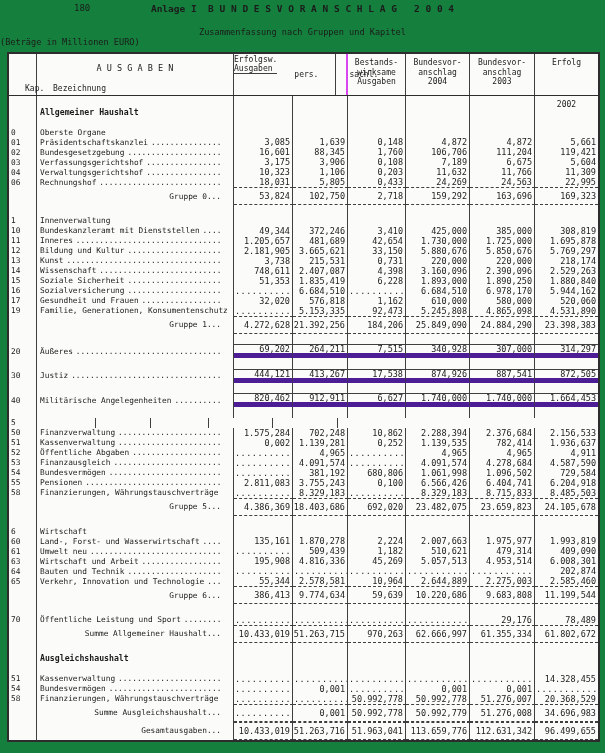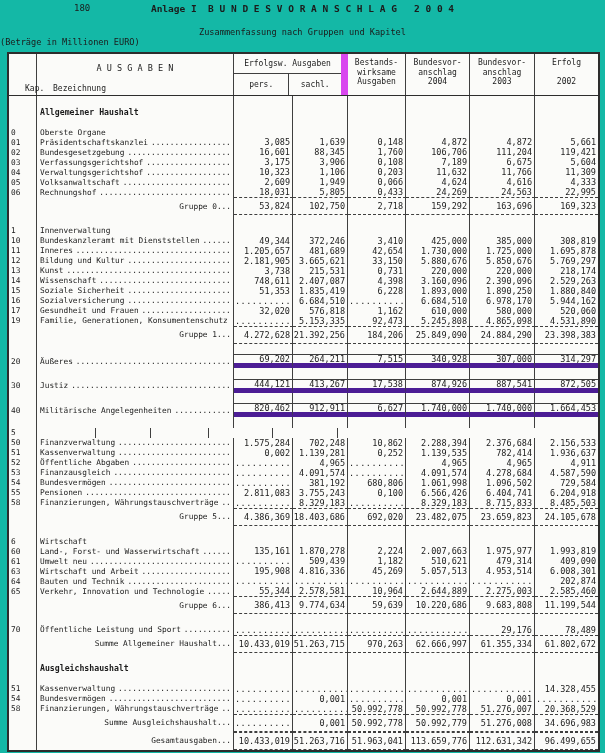--- a/index.html
+++ b/index.html
@@ -1,56 +1,56 @@
 <!DOCTYPE html>
 <html><head>
 <meta charset="utf-8">
 <style>
   html,body{margin:0;padding:0;background:#e9e9e6;}
   .page{
-    position:relative;width:605px;height:753px;background:#14b8a6;
+    position:relative;width:605px;height:753px;background:#15803d;
     font-family:"DejaVu Sans Mono","Liberation Mono",monospace;color:#1b1b1b;
     overflow:hidden;
   }
   
   .page-number{position:absolute;top:3px;left:74px;font-size:9px;}
   .doc-title{position:absolute;top:3px;left:0;right:0;text-align:center;
     font-size:9.5px;font-weight:bold;white-space:pre;}
   .subtitle{position:absolute;top:27px;left:0;right:0;text-align:center;font-size:8.6px;}
   .subtitle2{position:absolute;top:37px;left:0;right:0;text-align:left;font-size:8.6px;}
   
   .btable{position:absolute;left:7px;top:52px;width:589px;border:2px solid #2d2d2d;background:#fbfbf9;}
   
   .w-kap{width:28px;}.w-bez{width:197px;}
-  .w0{width:59px;}.w1{width:55px;}.w2{width:58px;}.w3{width:64px;}.w4{width:65px;}.w5{width:63px;}
+  .w0{width:59px;}.w1{width:55px;}.w2{width:58px;}.w3{width:64px;}.w4{width:65px;}.w5{width:63px;gap:23px;}
   
   .thead{display:flex;height:41px;border-bottom:1.5px solid #2d2d2d;}
   .hc{position:relative;box-sizing:border-box;border-right:1px solid #3f3f3f;}
   .hb{position:absolute;bottom:2px;left:16px;font-size:8px;}
   .h-ausgaben{position:absolute;top:9px;left:0;right:0;text-align:center;font-size:8.5px;white-space:pre;}
-  .hgroup{box-sizing:border-box;width:114px;border-right:7px solid #d946ef;display:flex;flex-direction:column;}
+  .hgroup{box-sizing:border-box;width:114px;border-right:2px solid #d946ef;display:flex;flex-direction:row;}
   .hg-top{height:19px;display:flex;align-items:center;justify-content:center;font-size:8px;border-bottom:1px solid #3f3f3f;}
   .hg-bottom{flex:1;display:flex;}
   .hsub{box-sizing:border-box;display:flex;align-items:center;justify-content:center;font-size:8px;text-align:center;}
   .hsub.first{border-right:1px solid #3f3f3f;}
   .hc3{box-sizing:border-box;border-right:1px solid #3f3f3f;display:flex;flex-direction:column;
        align-items:center;padding-top:4px;font-size:8px;line-height:9.5px;}
   .hc3.last,.hc.last{border-right:none;}
   .hc3 .gap{margin-top:9px;}
   
   .tbody{display:flex;flex-direction:column;}
   .r{display:flex;height:10px;flex:0 0 auto;}
   .r-blank{height:10.5px;}
   .r-box{height:14px;}
   .r-sum{height:18px;}
   .c{box-sizing:border-box;height:100%;border-right:1px solid #3f3f3f;display:flex;
      align-items:center;overflow:hidden;flex:0 0 auto;white-space:nowrap;}
   .c.lastc{border-right:none;}
   .c.kap{padding-left:2px;font-size:7.8px;}
-  .c.bez{padding-left:3px;padding-right:2px;font-size:7.8px;}
+  .c.bez{padding-left:3px;padding-right:12px;font-size:7.8px;}
   .c.val{justify-content:flex-end;padding-right:2px;font-size:8.5px;}
   .c.val.dots{justify-content:flex-start;padding-left:1px;letter-spacing:0.5px;}
   .leader{flex:1 1 auto;overflow:hidden;white-space:nowrap;margin-left:3px;}
   .leader::before{content:"...................................................................";}
   .r-section .c.bez{font-weight:bold;font-size:8.2px;}
   .r-sum .c.bez{justify-content:flex-end;}
   .r-sum .c.val{border-top:1px dashed #3f3f3f;border-bottom:1px dashed #3f3f3f;}
   .r-box .c.val{border-top:1px solid #3f3f3f;border-bottom:5px solid #4c1d95;text-decoration:underline;}
 </style>
 </head>
@@ -189,33 +189,20 @@
             <span class="leader"></span>
           </div>
           <div class="c val w0">10,323</div>
           <div class="c val w1">1,106</div>
           <div class="c val w2">0,203</div>
           <div class="c val w3">11,632</div>
           <div class="c val w4">11,766</div>
           <div class="c val w5 lastc">11,309</div>
         </div>
         <div class="r r-ch">
-          <div class="c kap w-kap">05</div>
-          <div class="c bez w-bez">
-            <span>Volksanwaltschaft</span>
-            <span class="leader"></span>
-          </div>
-          <div class="c val w0">2,609</div>
-          <div class="c val w1">1,949</div>
-          <div class="c val w2">0,066</div>
-          <div class="c val w3">4,624</div>
-          <div class="c val w4">4,616</div>
-          <div class="c val w5 lastc">4,333</div>
-        </div>
-        <div class="r r-ch">
           <div class="c kap w-kap">06</div>
           <div class="c bez w-bez">
             <span>Rechnungshof</span>
             <span class="leader"></span>
           </div>
           <div class="c val w0">18,031</div>
           <div class="c val w1">5,805</div>
           <div class="c val w2">0,433</div>
           <div class="c val w3">24,269</div>
           <div class="c val w4">24,563</div>

